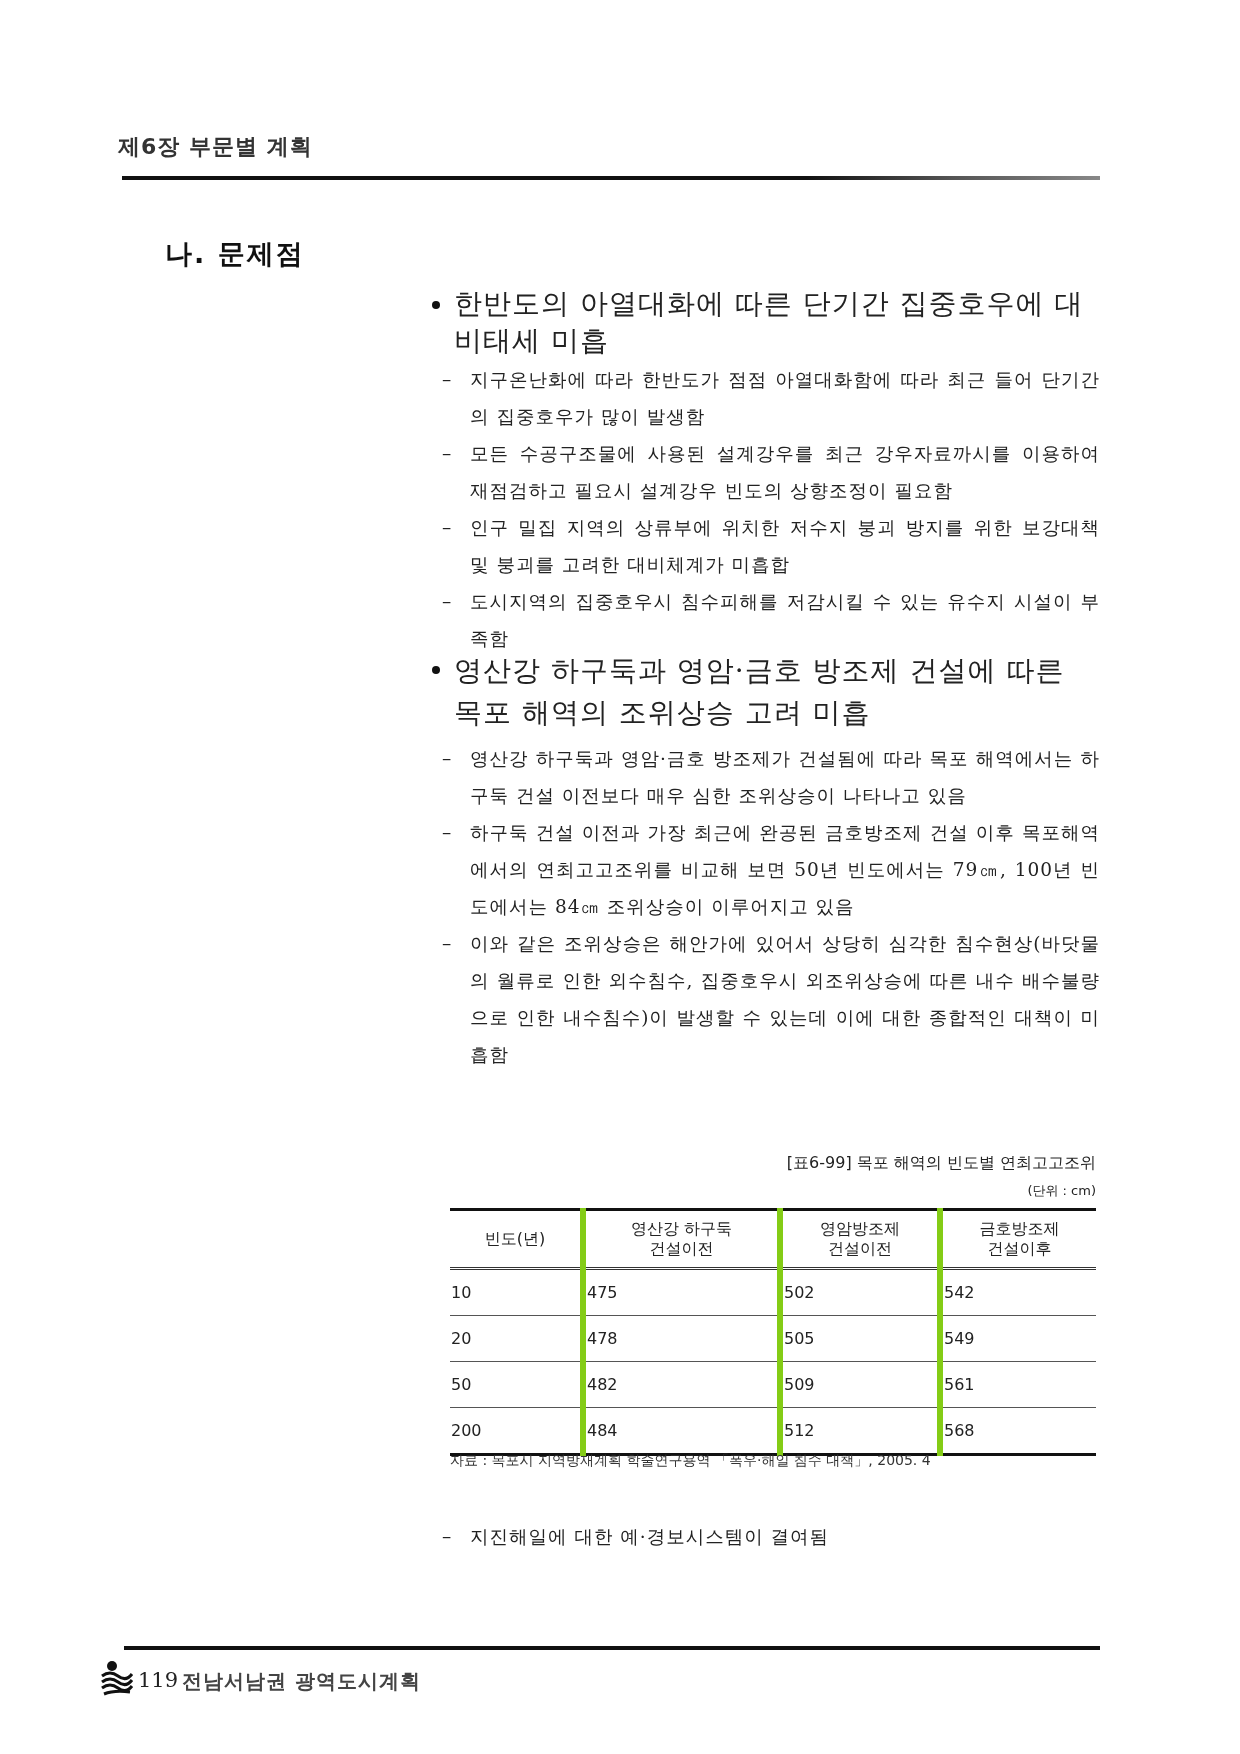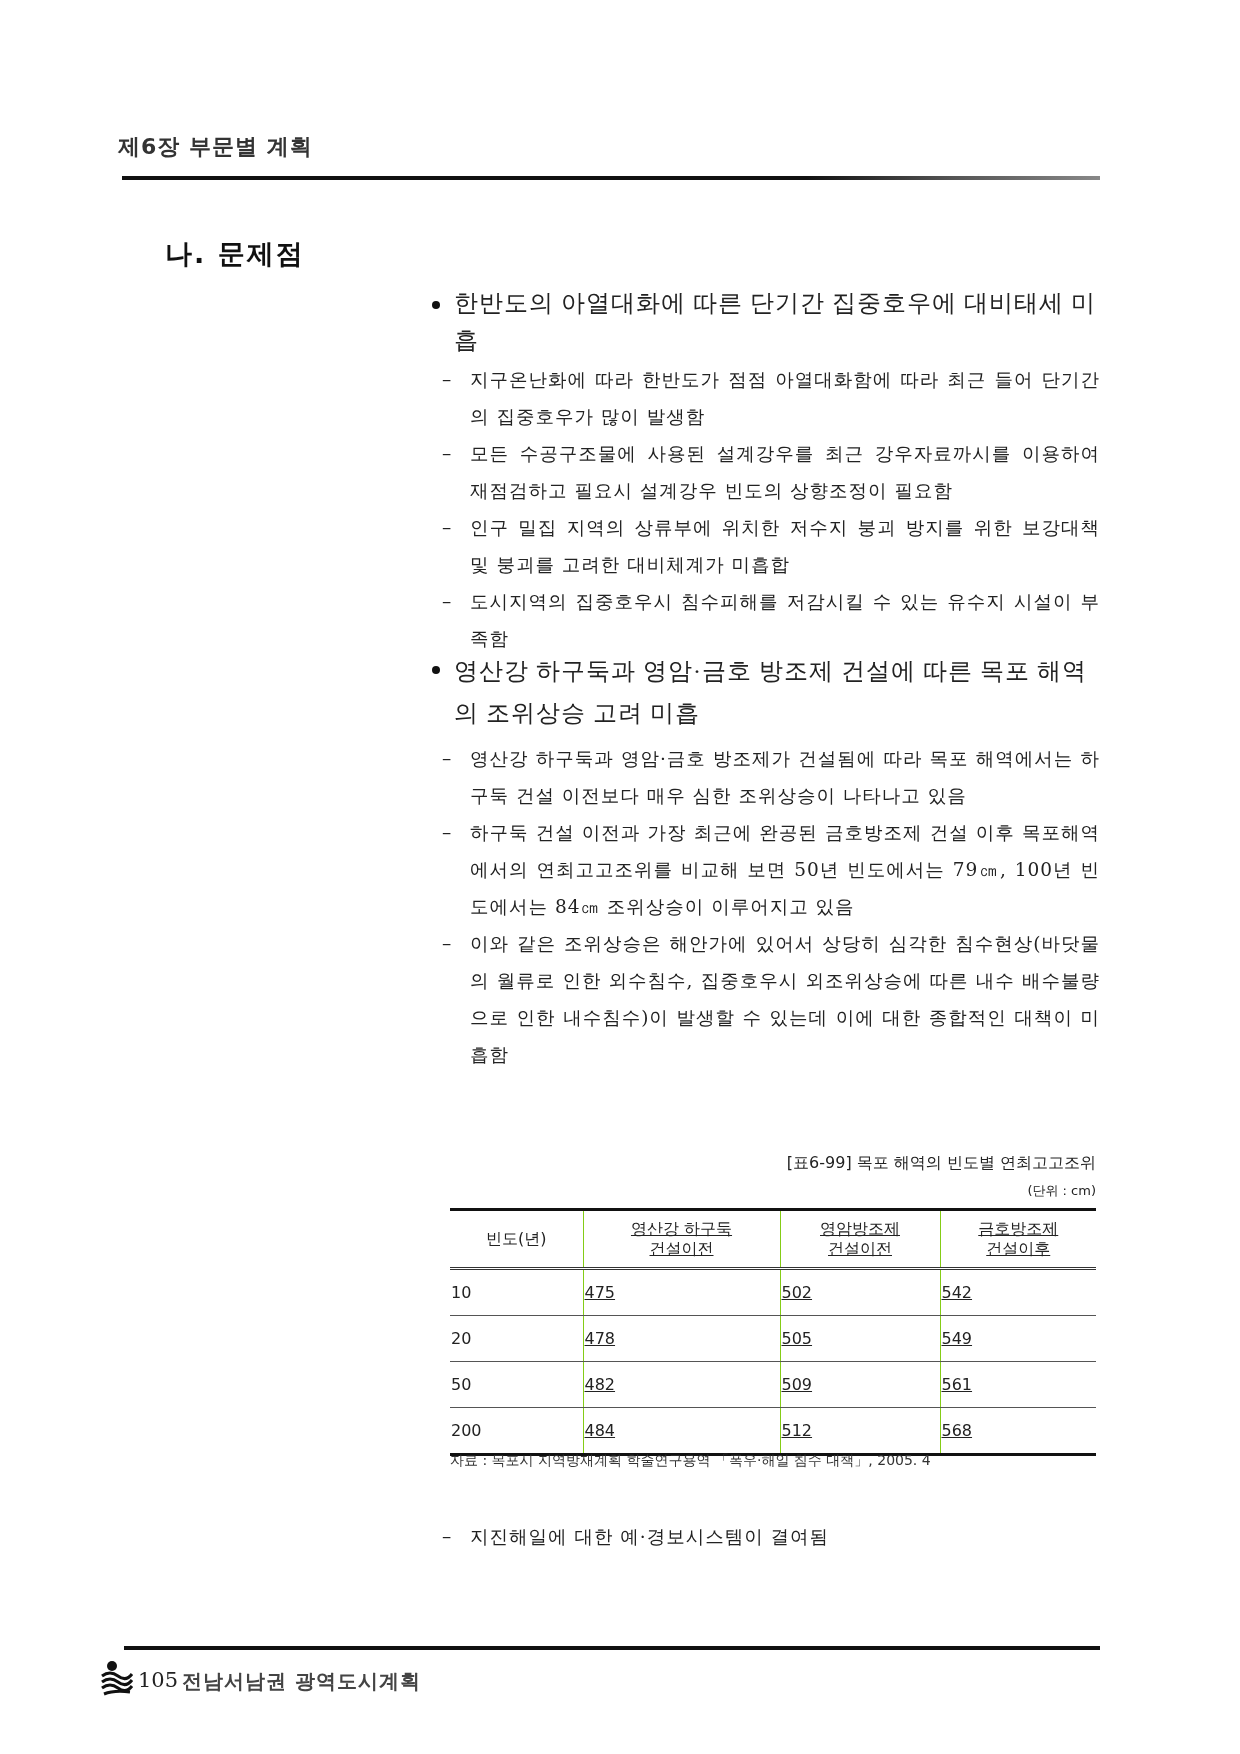--- a/index.html
+++ b/index.html
@@ -6,37 +6,37 @@
   body { width: 1240px; height: 1754px; position: relative; overflow: hidden;
          font-family: "DejaVu Serif", "Liberation Serif", serif; color: #1a1a1a; }
   .abs { position: absolute; }
   .running-header { left: 118px; top: 132px; font-family: "DejaVu Sans", sans-serif;
          font-size: 22px; font-weight: bold; color: #333; letter-spacing: 1px; text-align: center; }
   .header-rule { left: 122px; top: 176px; width: 978px; height: 4px;
          background: linear-gradient(to right, #111 0%, #111 70%, #555 85%, #888 100%); }
   .section-title { left: 165px; top: 236px; font-family: "DejaVu Sans", sans-serif;
          font-size: 27px; font-weight: bold; color: #111; letter-spacing: 2px; }
   .body-col { left: 428px; width: 672px; font-size: 18.5px; line-height: 37px; color: #222; }
-  .bullet { position: relative; padding-left: 26px; font-size: 24px; letter-spacing: 1px; font-family: Liberation Serif, serif; }
+  .bullet { position: relative; padding-left: 26px; font-size: 28px; letter-spacing: 1px; }
   .bullet::before { content: ""; position: absolute; left: 4px; top: 16px; width: 8px; height: 8px;
          border-radius: 50%; background: #111; }
   .dash { position: relative; padding-left: 42px; text-align: justify; text-align-last: left;
          letter-spacing: 1px; }
   .dash .mark { position: absolute; left: 14px; top: 0; }
   .table-caption { left: 450px; top: 1153px; width: 646px; text-align: right;
          font-family: "DejaVu Sans", sans-serif; font-size: 16px; color: #222; }
   .table-unit { left: 450px; top: 1182px; width: 646px; text-align: right;
          font-family: "DejaVu Sans", sans-serif; font-size: 13px; color: #222; }
   table.data { position: absolute; left: 450px; top: 1208px; width: 646px; border-collapse: collapse;
          font-family: "DejaVu Sans", sans-serif; font-size: 16px; color: #222; }
   table.data thead th { font-weight: normal; height: 54px; line-height: 20px;
          border-top: 3px solid #111; border-bottom: 3px double #333; }
   table.data td { height: 43px; border-bottom: 1px solid #555; }
   table.data tbody tr:last-child td { border-bottom: 3px solid #111; }
-  table.data th + th, table.data td + td { border-left: 1px solid #84cc16; text-decoration: underline; }
+  table.data th + th, table.data td + td { border-left: 6px solid #84cc16; }
   table.data col.c0 { width: 133px; } table.data col.c1 { width: 197px; }
   table.data col.c2 { width: 160px; } table.data col.c3 { width: 156px; }
   .source { left: 450px; top: 1452px; font-family: "DejaVu Sans", sans-serif; font-size: 14px; color: #333; }
   .footer-rule { left: 124px; top: 1646px; width: 976px; height: 4px; background: #111; }
   .footer-logo { left: 100px; top: 1660px; width: 34px; height: 36px; }
   .footer-page { left: 138px; top: 1668px; font-size: 21px; color: #222; }
   .footer-title { left: 182px; top: 1668px; font-family: "DejaVu Sans", sans-serif; font-size: 20px;
          font-weight: bold; color: #444; letter-spacing: 1px; }
 </style>
 </head>
@@ -139,14 +139,14 @@
 <div class="abs footer-rule"></div>
 <div class="abs footer-logo">
   <svg width="34" height="36" viewBox="0 0 34 36">
     <circle cx="12" cy="6" r="5" fill="#111"></circle>
     <path d="M2 16 q8 -6 16 0 t14 -2" stroke="#111" stroke-width="3" fill="none"></path>
     <path d="M2 22 q8 -6 16 0 t14 -2" stroke="#111" stroke-width="3" fill="none"></path>
     <path d="M2 28 q8 -6 16 0 t14 -2" stroke="#111" stroke-width="3" fill="none"></path>
     <path d="M4 34 q10 -4 26 -2" stroke="#111" stroke-width="3" fill="none"></path>
   </svg>
 </div>
-<div class="abs footer-page">105</div>
+<div class="abs footer-page">119</div>
 <div class="abs footer-title">전남서남권 광역도시계획</div>
 
 </body></html>

